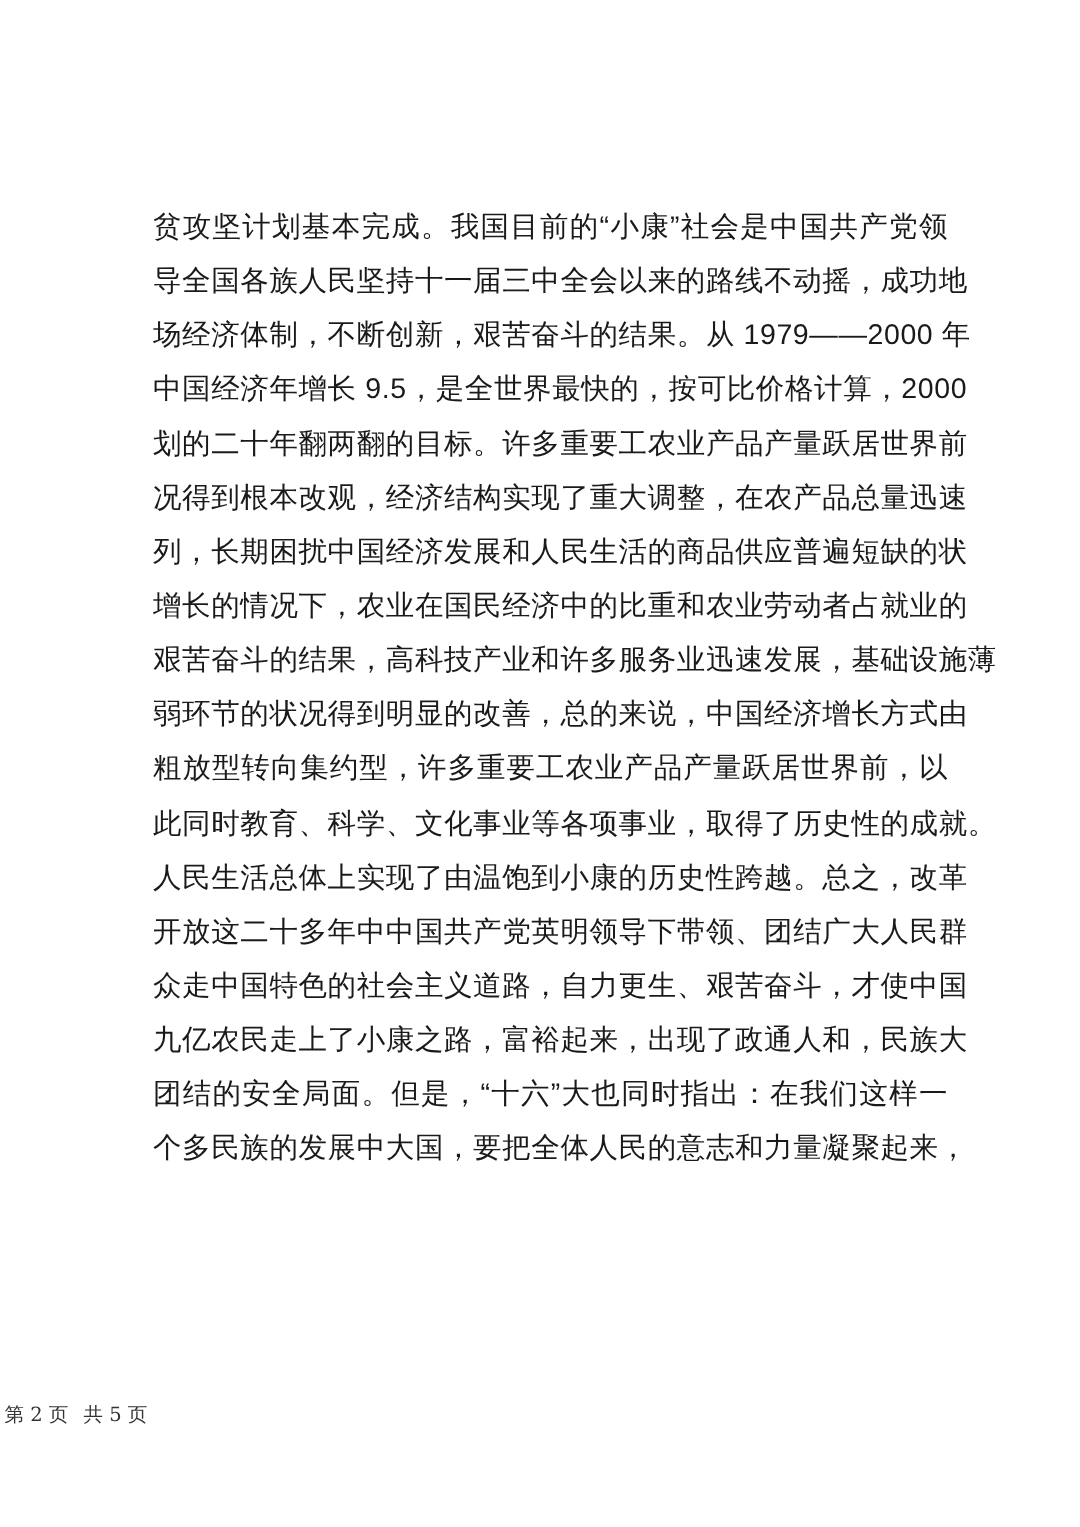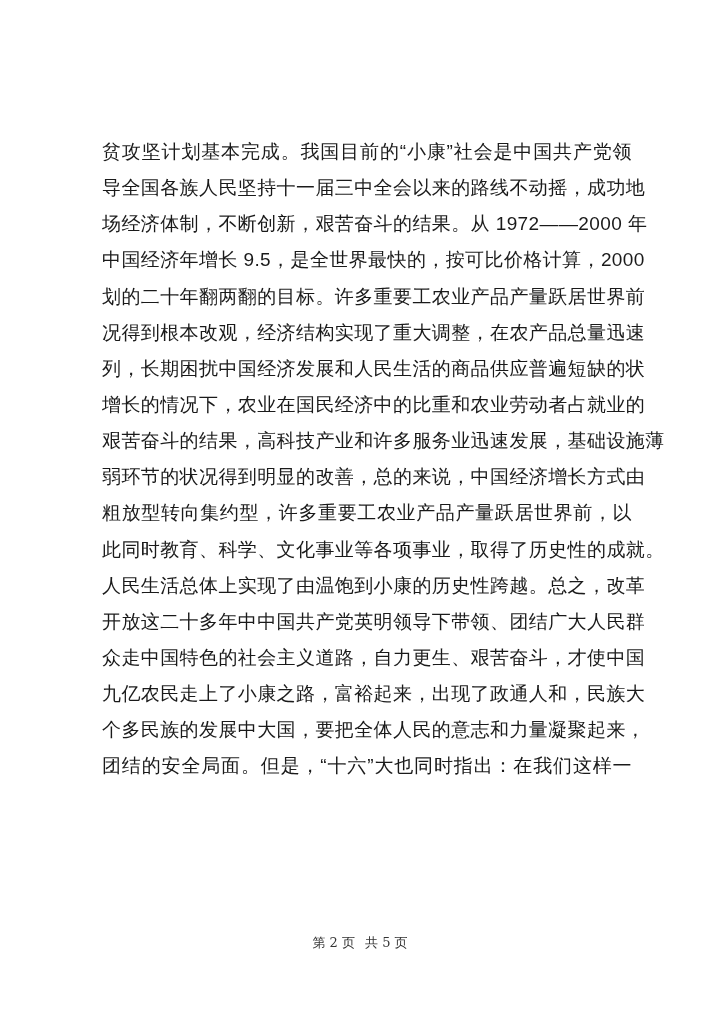--- a/index.html
+++ b/index.html
@@ -9,48 +9,48 @@
     position: absolute; left: 102px; top: 134px; width: 530px;
     font-family: Liberation Sans, sans-serif;
     font-size: 19px; color: #1a1a1a;
   }
   .line {
     height: 36.15px; line-height: 36.15px;
     white-space: nowrap; text-align: justify; text-align-last: justify;
     letter-spacing: 0.4px;
   }
   .footer {
-    position: absolute; left: 0; top: 934px; width: 720px; text-align: center;
+    position: absolute; left: 0; top: 934px; width: 720px; 
     font-family: "DejaVu Serif", "Liberation Serif", serif;
     font-size: 13px; color: #333;
   }
   .footer span { margin: 0 3px; }
 </style>
 </head>
 <body>
 
 <div class="page">
   <div class="body-text">
     <div class="line">贫攻坚计划基本完成。我国目前的“小康”社会是中国共产党领</div>
     <div class="line">导全国各族人民坚持十一届三中全会以来的路线不动摇，成功地</div>
-    <div class="line">场经济体制，不断创新，艰苦奋斗的结果。从 1972——2000 年</div>
+    <div class="line">场经济体制，不断创新，艰苦奋斗的结果。从 1979——2000 年</div>
     <div class="line">中国经济年增长 9.5，是全世界最快的，按可比价格计算，2000</div>
     <div class="line">划的二十年翻两翻的目标。许多重要工农业产品产量跃居世界前</div>
     <div class="line">况得到根本改观，经济结构实现了重大调整，在农产品总量迅速</div>
     <div class="line">列，长期困扰中国经济发展和人民生活的商品供应普遍短缺的状</div>
     <div class="line">增长的情况下，农业在国民经济中的比重和农业劳动者占就业的</div>
     <div class="line">艰苦奋斗的结果，高科技产业和许多服务业迅速发展，基础设施薄</div>
     <div class="line">弱环节的状况得到明显的改善，总的来说，中国经济增长方式由</div>
     <div class="line">粗放型转向集约型，许多重要工农业产品产量跃居世界前，以</div>
     <div class="line">此同时教育、科学、文化事业等各项事业，取得了历史性的成就。</div>
     <div class="line">人民生活总体上实现了由温饱到小康的历史性跨越。总之，改革</div>
     <div class="line">开放这二十多年中中国共产党英明领导下带领、团结广大人民群</div>
     <div class="line">众走中国特色的社会主义道路，自力更生、艰苦奋斗，才使中国</div>
     <div class="line">九亿农民走上了小康之路，富裕起来，出现了政通人和，民族大</div>
+    <div class="line">团结的安全局面。但是，“十六”大也同时指出：在我们这样一</div>
     <div class="line">个多民族的发展中大国，要把全体人民的意志和力量凝聚起来，</div>
-    <div class="line">团结的安全局面。但是，“十六”大也同时指出：在我们这样一</div>
   </div>
 
   <div class="footer">
     <span>第 2 页</span>
     <span>共 5 页</span>
   </div>
 </div>
 
 </body></html>

